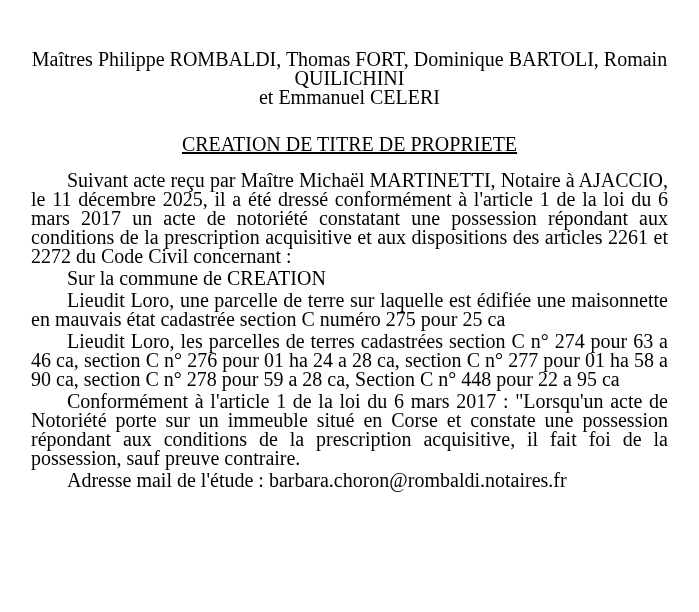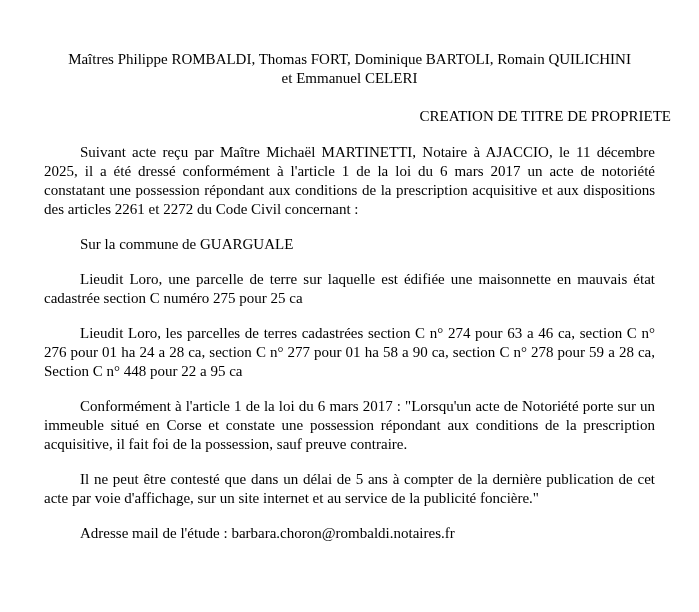--- a/index.html
+++ b/index.html
@@ -7,61 +7,61 @@
     padding: 0;
     background: #ffffff;
   }
   .page {
     position: relative;
     width: 699px;
     height: 612px;
     background: #ffffff;
     color: #000000;
     font-family: "Liberation Serif", "DejaVu Serif", serif;
-    font-size: 15px;
+    font-size: 20px;
     line-height: 19px;
     box-sizing: border-box;
     padding: 50px 28px 0 28px;
     overflow: hidden;
   }
   .header {
     text-align: center;
   }
   .header div {
     margin: 0;
   }
   .doc-title {
-    text-align: right;
-    margin-top: 19px;
+    text-align: center;
+    text-decoration: underline;
+    margin-top: 28px;
   }
   .doc-title.bold {
     font-weight: bold;
   }
   .body-text {
     margin-top: 17px;
   }
   .body-text p {
-    margin: 16px;
+    margin: 3px;
     text-align: justify;
     text-indent: 36px;
   }
 </style>
 </head>
 <body>
 
 <div class="page">
   <div class="header">
     <div>Maîtres Philippe ROMBALDI, Thomas FORT, Dominique BARTOLI, Romain QUILICHINI</div>
     <div>et Emmanuel CELERI</div>
   </div>
 
   <div class="doc-title">CREATION DE TITRE DE PROPRIETE</div>
 
   <div class="body-text">
     <p>Suivant acte reçu par Maître Michaël MARTINETTI, Notaire à AJACCIO, le 11 décembre 2025, il a été dressé conformément à l'article 1 de la loi du 6 mars 2017 un acte de notoriété constatant une possession répondant aux conditions de la prescription acquisitive et aux dispositions des articles 2261 et 2272 du Code Civil concernant :</p>
-    <p>Sur la commune de GUARGUALE</p>
+    <p>Sur la commune de CREATION</p>
     <p>Lieudit Loro, une parcelle de terre sur laquelle est édifiée une maisonnette en mauvais état cadastrée section C numéro 275 pour 25 ca</p>
     <p>Lieudit Loro, les parcelles de terres cadastrées section C n° 274 pour 63 a 46 ca, section C n° 276 pour 01 ha 24 a 28 ca, section C n° 277 pour 01 ha 58 a 90 ca, section C n° 278 pour 59 a 28 ca, Section C n° 448 pour 22 a 95 ca</p>
     <p>Conformément à l'article 1 de la loi du 6 mars 2017 : "Lorsqu'un acte de Notoriété porte sur un immeuble situé en Corse et constate une possession répondant aux conditions de la prescription acquisitive, il fait foi de la possession, sauf preuve contraire.</p>
-    <p>Il ne peut être contesté que dans un délai de 5 ans à compter de la dernière publication de cet acte par voie d'affichage, sur un site internet et au service de la publicité foncière."</p>
     <p>Adresse mail de l'étude : barbara.choron@rombaldi.notaires.fr</p>
   </div>
 </div>
 
 </body></html>

